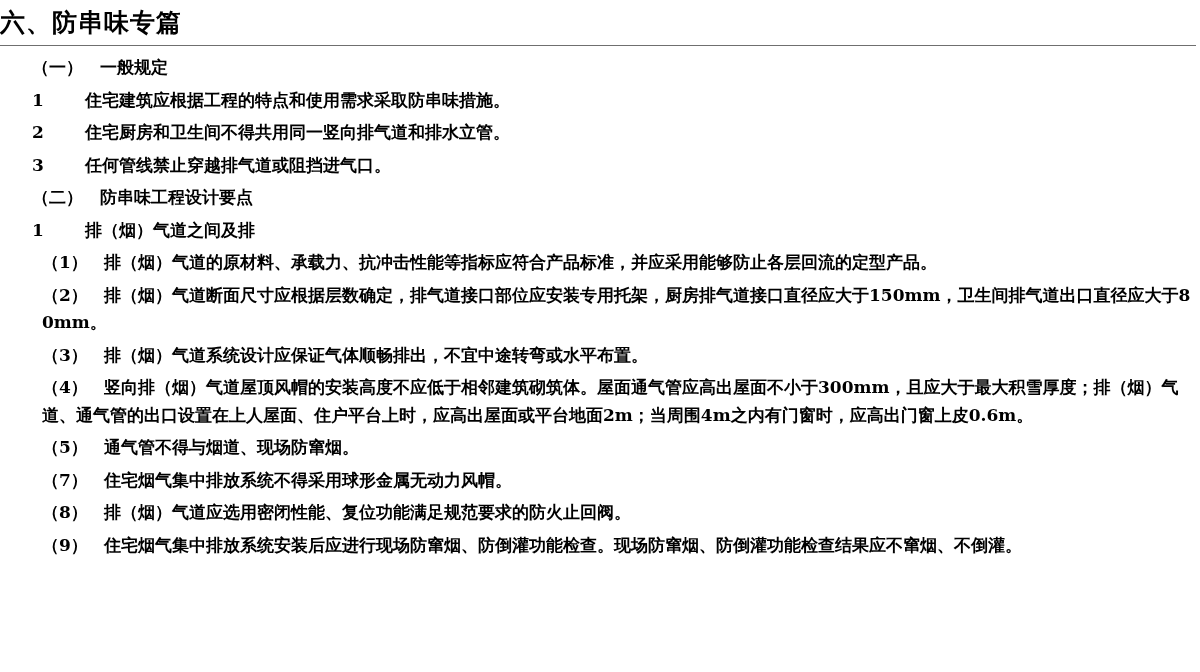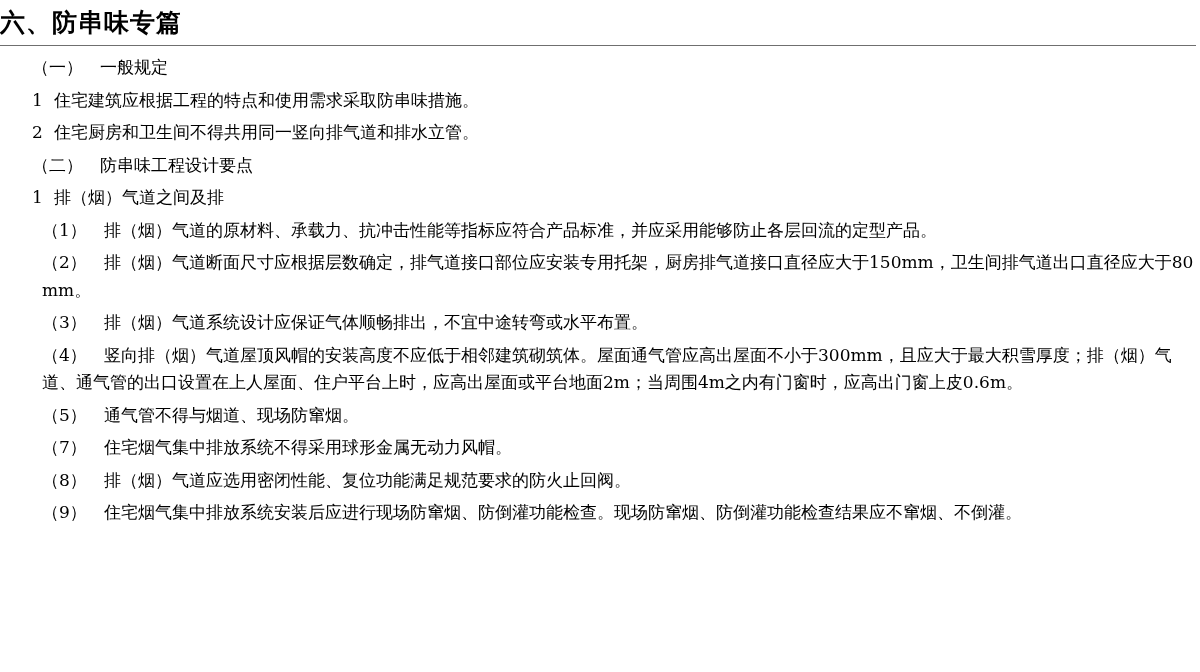--- a/index.html
+++ b/index.html
@@ -29,20 +29,21 @@
     padding-bottom: 6px;
   }
   .rule {
     border: 0;
     border-top: 1px solid #6f6f6f;
     margin: 0 0 8px 0;
     width: 1196px;
   }
   .body-block {
     padding: 0 6px 0 14px;
+    font-weight: bold;
   }
   .line {
     font-size: 17px;
     line-height: 1.62;
     margin: 0 0 5px 0;
     white-space: normal;
     word-break: break-all;
   }
   .indent-0 {
     padding-left: 18px;
@@ -50,20 +51,21 @@
   .num {
     display: inline-block;
     min-width: 22px;
   }
   .lbl {
     display: inline-block;
     min-width: 62px;
   }
   .wrap-text {
     display: inline;
+    margin-left: 31px;
   }
   .hang {
     padding-left: 28px;
     text-indent: 0;
   }
   .hang .cont {
     display: inline;
   }
 </style>
 </head>
@@ -79,20 +81,23 @@
     <div class="line indent-0">（一）　一般规定</div>
 
     <div class="line indent-0">
       <span class="num">1</span><span class="wrap-text">住宅建筑应根据工程的特点和使用需求采取防串味措施。</span>
     </div>
 
     <div class="line indent-0">
       <span class="num">2</span><span class="wrap-text">住宅厨房和卫生间不得共用同一竖向排气道和排水立管。</span>
     </div>
 
+    <div class="line indent-0">
+      <span class="num">3</span><span class="wrap-text">任何管线禁止穿越排气道或阻挡进气口。</span>
+    </div>
 
     <div class="line indent-0">（二）　防串味工程设计要点</div>
 
     <div class="line indent-0">
       <span class="num">1</span><span class="wrap-text">排（烟）气道之间及排</span>
     </div>
 
     <div class="line hang">
       <span class="lbl">（1）</span><span class="cont">排（烟）气道的原材料、承载力、抗冲击性能等指标应符合产品标准，并应采用能够防止各层回流的定型产品。</span>
     </div>

